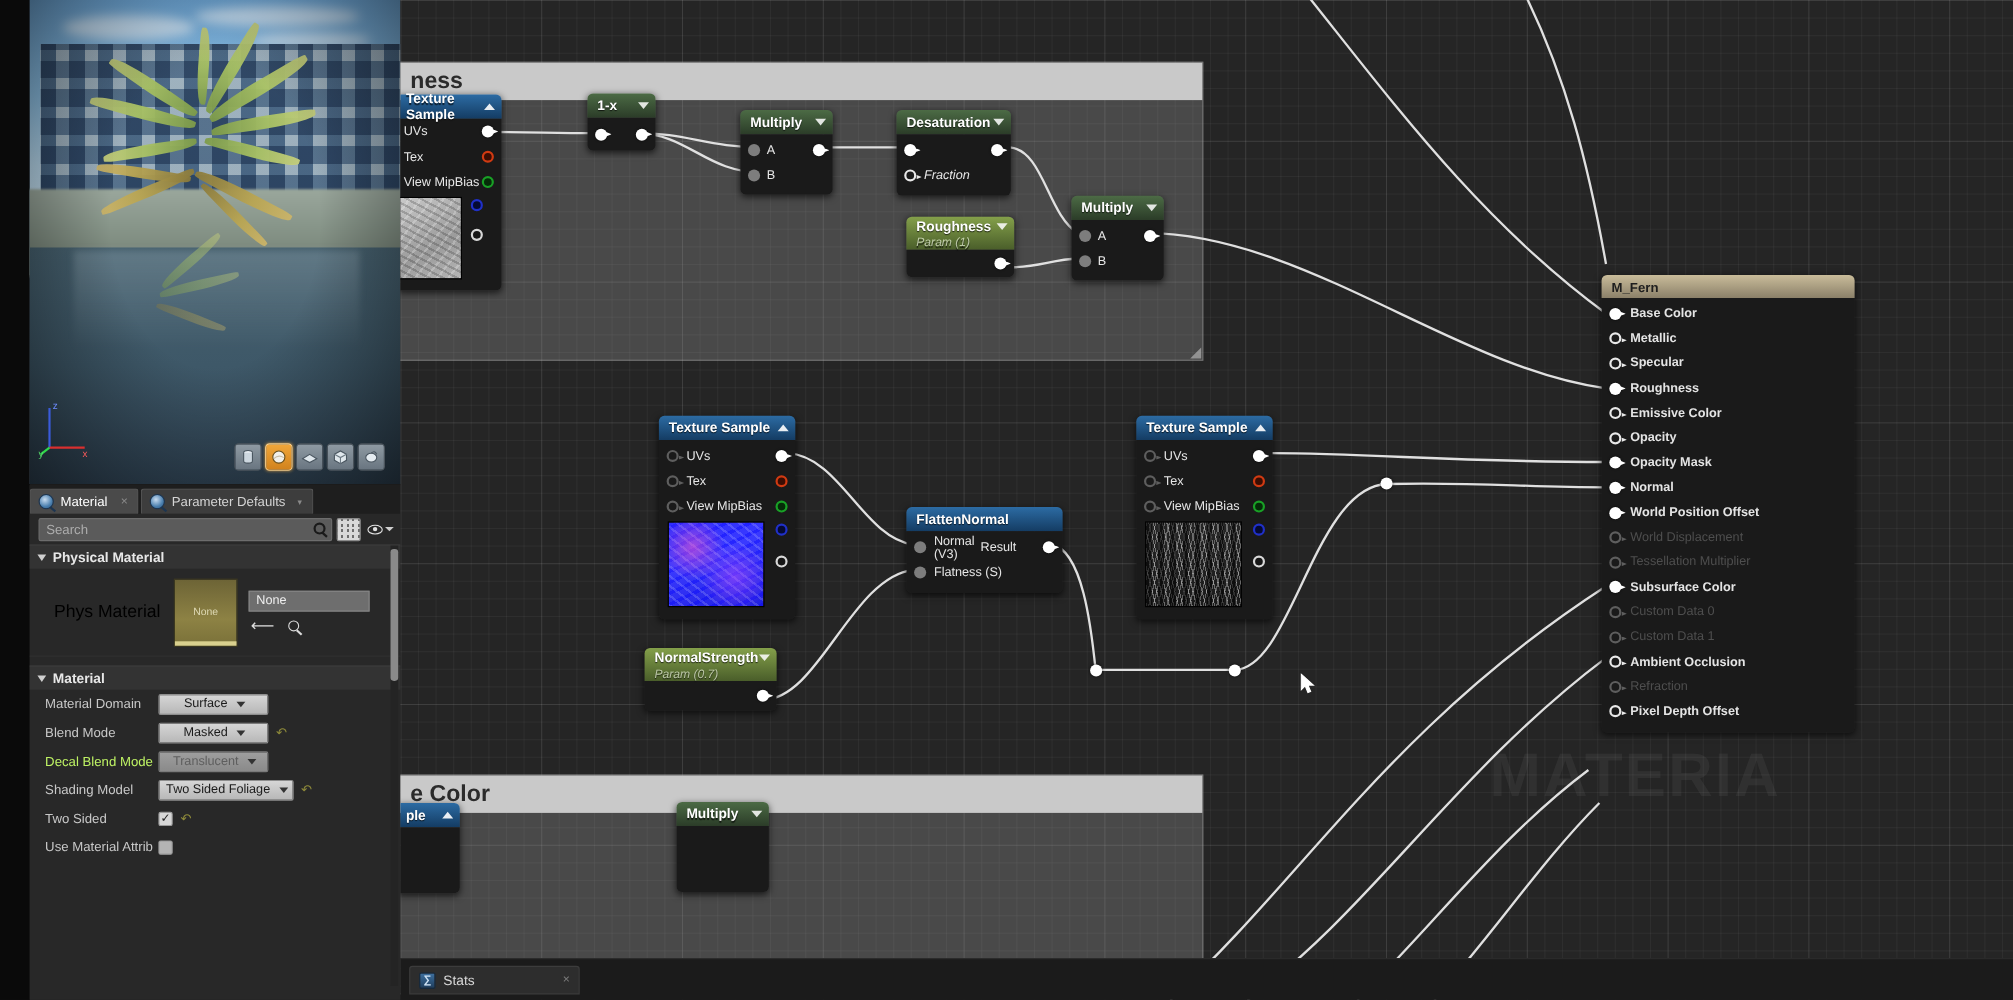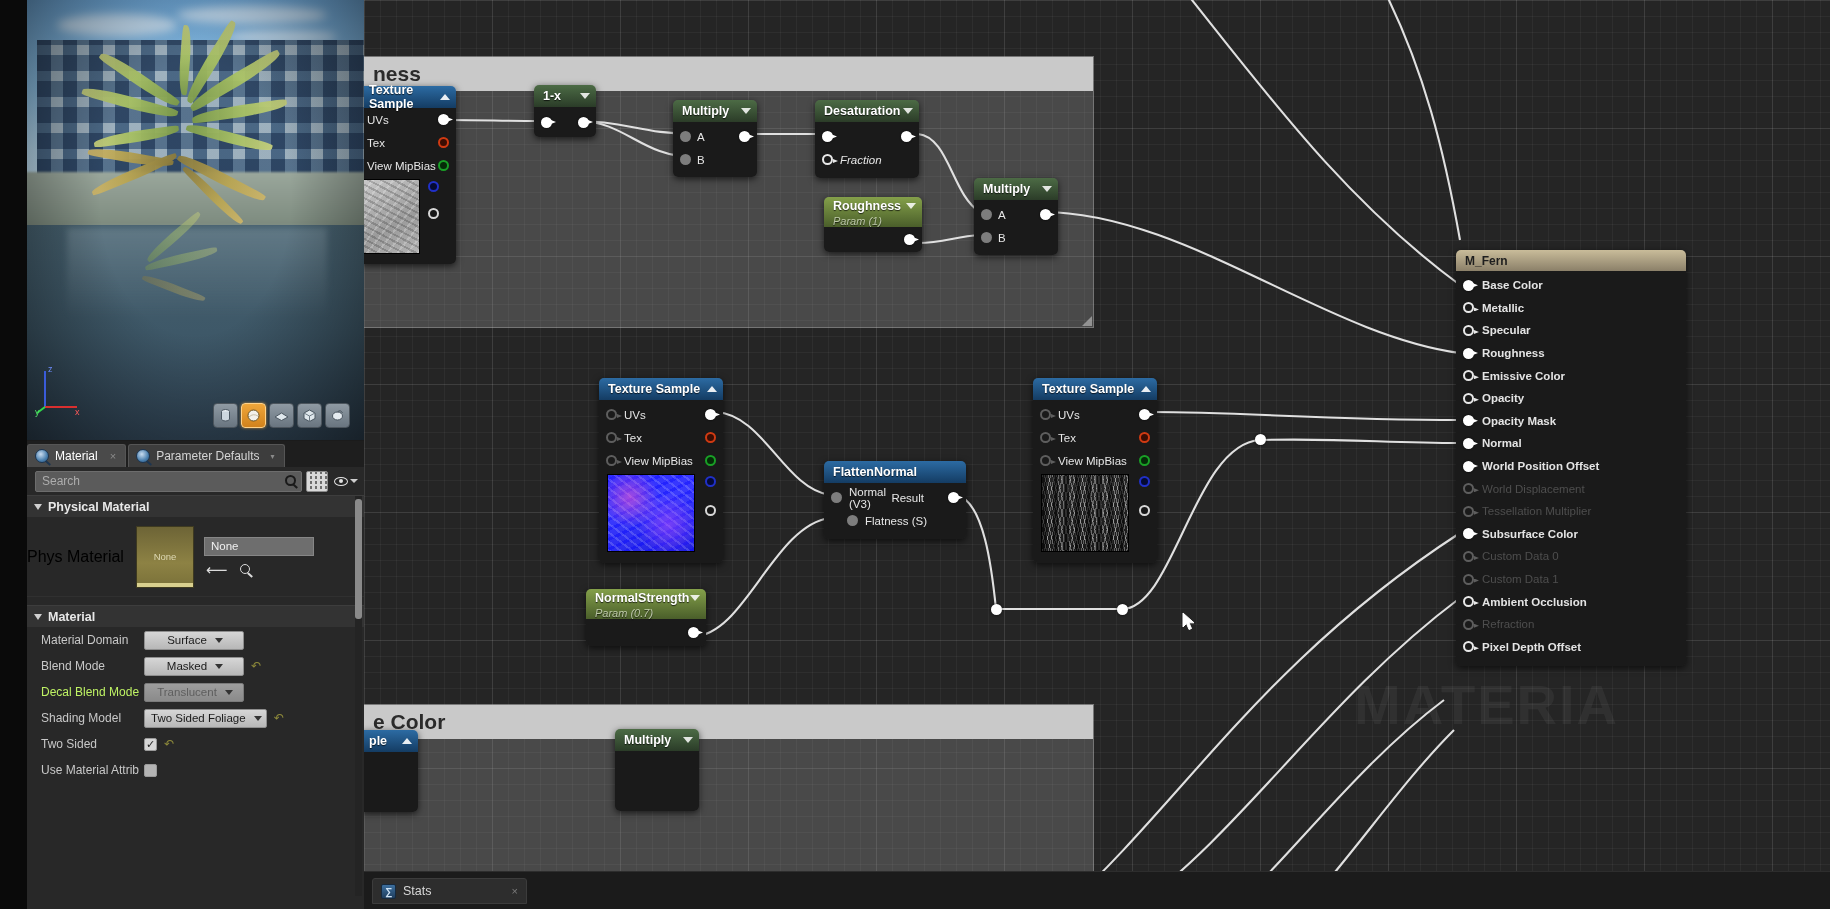--- a/index.html
+++ b/index.html
@@ -192,21 +192,21 @@
   .combo .cb-caret { width:0;height:0;border-left:4px solid transparent;border-right:4px solid transparent;border-top:5px solid #333; margin-left: 8px; }
   .undo-ico { margin-left: 7px; color: #8e8a3a; font-size: 12px; }
   .chk {
     width: 13px; height: 13px; background: #d7d7d7; border: 1px solid #9a9a9a; border-radius: 2px;
     display:flex;align-items:center;justify-content:center;
     font-size: 11px; color: #222; line-height: 1;
   }
   .chk.empty { background:#b4b4b4; }
 
   #phys-mat-row {
-    display: flex; align-items: center; height: 80px; padding-left: 0;
+    display: flex; align-items: center; height: 80px; padding-left: 22px;
     border-bottom: 1px solid #303030;
   }
   .thumb-none {
     width: 58px; height: 62px; margin-left: 6px;
     background: linear-gradient(#6d6436,#8d8244 60%, #7a7139);
     border: 1px solid #3e3a20;
     display: flex; align-items: center; justify-content: center;
     font-size: 9.5px; color: #ded9b4;
     position: relative;
   }
@@ -769,21 +769,21 @@
           <span style="display:flex;align-items:center;gap:7px;">
             <span class="pin pin-gray"></span>
             <span class="pname">Normal (V3)</span>
           </span>
           <span style="display:flex;align-items:center;gap:24px;">
             <span class="pname">Result</span>
             <span class="pin pin-filled"></span>
           </span>
         </div>
         <div class="pin-row">
-          <span style="display:flex;gap:7px;margin-left:16px;">
+          <span style="display:flex;gap:7px;">
             <span class="pin pin-gray"></span>
             <span class="pname">Flatness (S)</span>
           </span>
         </div>
       </div>
     </div>
 
     <div class="node" style="left:222px;top:589px;width:120px;">
       <div class="nh param" style="flex-direction:column;align-items:stretch;">
         <span style="display:flex;align-items:center;justify-content:space-between;">

